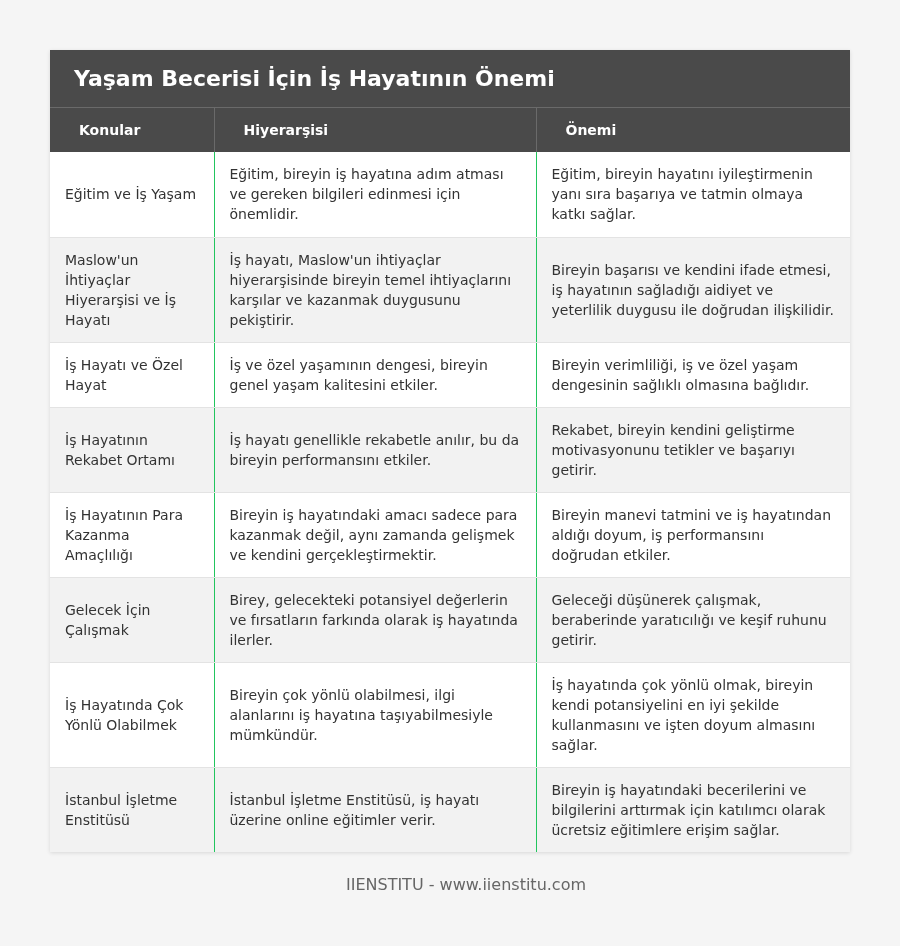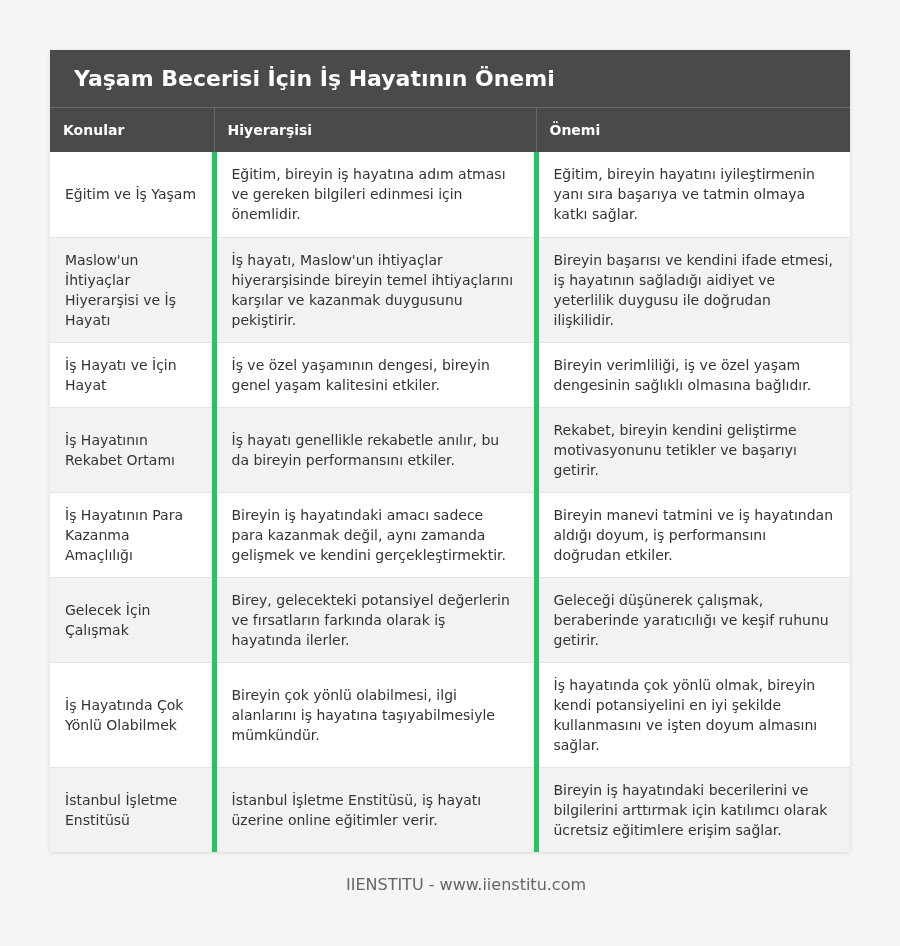--- a/index.html
+++ b/index.html
@@ -15,27 +15,27 @@
   .title-bar {
     height:58px; background:#4a4a4a; color:#fff;
     display:flex; align-items:center; padding-left:24px;
     font-weight:bold; font-size:22px; box-sizing:border-box;
     border-bottom:1px solid #6a6a6a;
   }
   table { border-collapse:collapse; width:800px; table-layout:fixed; }
   th {
     background:#4a4a4a; color:#fff; text-align:left;
     font-size:14px; font-weight:bold; height:44px;
-    padding:0 13px; border-right:1px solid #6a6a6a;
+    padding:0 29px; border-right:1px solid #6a6a6a;
   }
   th:last-child { border-right:none; }
   td {
     font-size:14px; color:#333; line-height:20px;
     padding:0 15px; vertical-align:middle;
-    border-right:5px solid #22c55e; border-bottom:1px solid #e3e3e3;
+    border-right:1px solid #22c55e; border-bottom:1px solid #e3e3e3;
   }
   td:last-child { border-right:none; }
   tr.odd td { background:#ffffff; }
   tr.even td { background:#f2f2f2; }
   .footer {
     position:absolute; left:0; width:900px; top:875px;
     text-align:center; font-size:16px; color:#666;padding-left:16px;
   }
 </style>
 </head>
@@ -61,21 +61,21 @@
         <td>Eğitim ve İş Yaşam</td>
         <td>Eğitim, bireyin iş hayatına adım atması ve gereken bilgileri edinmesi için önemlidir.</td>
         <td>Eğitim, bireyin hayatını iyileştirmenin yanı sıra başarıya ve tatmin olmaya katkı sağlar.</td>
       </tr>
       <tr class="even" style="height:105px">
         <td>Maslow'un İhtiyaçlar Hiyerarşisi ve İş Hayatı</td>
         <td>İş hayatı, Maslow'un ihtiyaçlar hiyerarşisinde bireyin temel ihtiyaçlarını karşılar ve kazanmak duygusunu pekiştirir.</td>
         <td>Bireyin başarısı ve kendini ifade etmesi, iş hayatının sağladığı aidiyet ve yeterlilik duygusu ile doğrudan ilişkilidir.</td>
       </tr>
       <tr class="odd" style="height:65px">
-        <td>İş Hayatı ve İçin Hayat</td>
+        <td>İş Hayatı ve Özel Hayat</td>
         <td>İş ve özel yaşamının dengesi, bireyin genel yaşam kalitesini etkiler.</td>
         <td>Bireyin verimliliği, iş ve özel yaşam dengesinin sağlıklı olmasına bağlıdır.</td>
       </tr>
       <tr class="even" style="height:85px">
         <td>İş Hayatının Rekabet Ortamı</td>
         <td>İş hayatı genellikle rekabetle anılır, bu da bireyin performansını etkiler.</td>
         <td>Rekabet, bireyin kendini geliştirme motivasyonunu tetikler ve başarıyı getirir.</td>
       </tr>
       <tr class="odd" style="height:85px">
         <td>İş Hayatının Para Kazanma Amaçlılığı</td>

